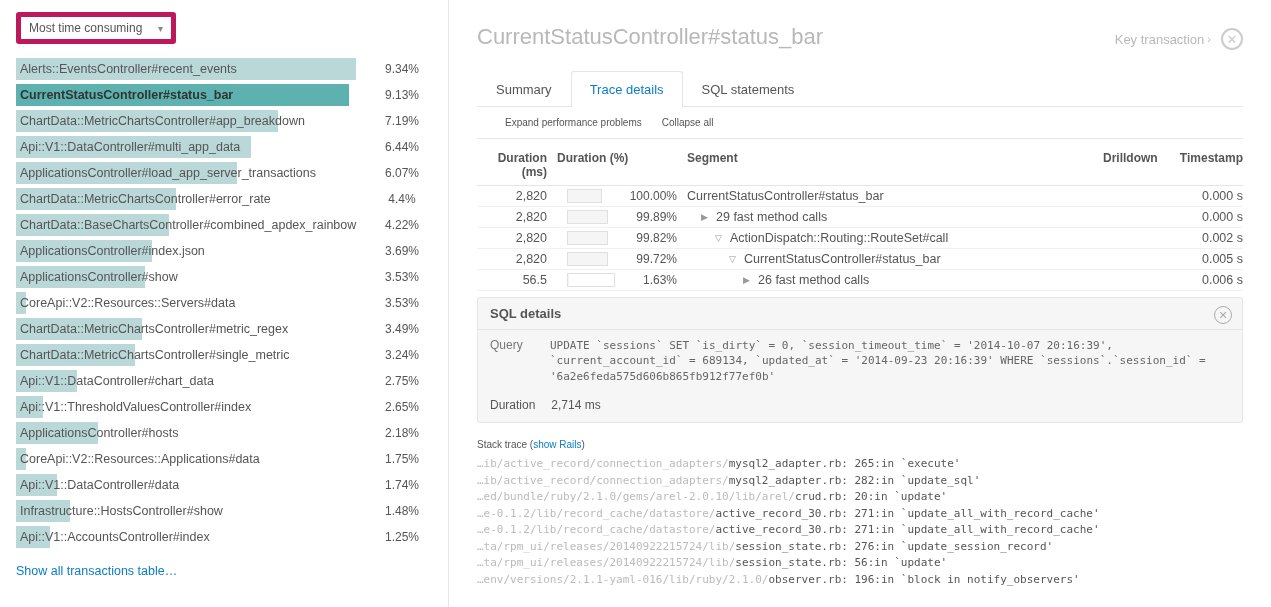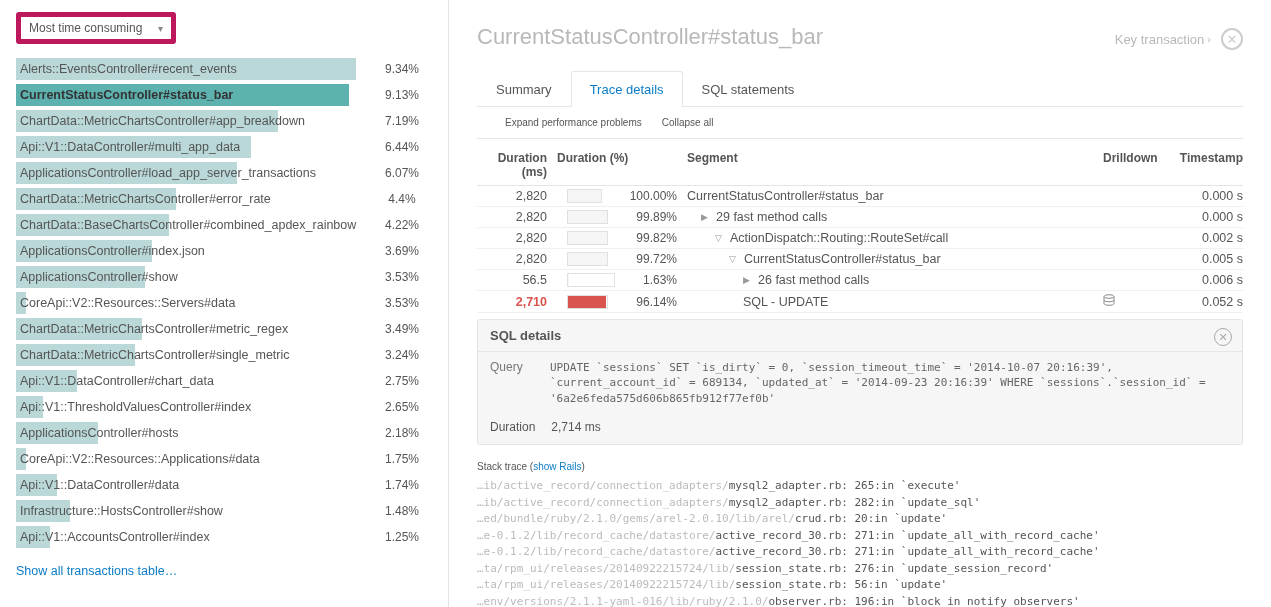--- a/index.html
+++ b/index.html
@@ -326,42 +326,20 @@
           </div>
           <div class="col-seg">
             <div class="seg-inner indent-4">
               <span class="tree-toggle">▶</span>
               <span>26 fast method calls</span>
             </div>
           </div>
           <div class="col-drill"></div>
           <div class="col-ts">0.006 s</div>
         </div>
-        <div class="trace-row hot">
-          <div class="col-dur-ms">2,710</div>
-          <div class="col-dur-pct">
-            <div class="col-dur-pct-inner" style="padding-left: 10px;">
-              <span class="pct-bar-wrap">
-                <span class="pct-bar-fill" style="width: 96.1%;"></span>
-              </span>
-              <span class="pct-text">96.14%</span>
-            </div>
-          </div>
-          <div class="col-seg">
-            <div class="seg-inner indent-4">
-              <span>SQL - UPDATE</span>
-            </div>
-          </div>
-          <div class="col-drill"><span class="drill-icon"><svg viewBox="0 0 12 12" width="12" height="12" fill="none" stroke-width="1">
-                <ellipse cx="6" cy="2.5" rx="5" ry="1.8"></ellipse>
-                <path d="M1 2.5v7c0 1 2.2 1.8 5 1.8s5-.8 5-1.8v-7"></path>
-                <path d="M1 6c0 1 2.2 1.8 5 1.8s5-.8 5-1.8"></path>
-              </svg></span></div>
-          <div class="col-ts">0.052 s</div>
-        </div>
       </div>
   </div>
   <div class="sql-details">
     <div class="sql-details-head">SQL details</div>
     <span class="sql-close">✕</span>
     <div class="sql-body">
       <span class="lbl">Query</span>
       <span class="sql-query">UPDATE `sessions` SET `is_dirty` = 0, `session_timeout_time` = '2014-10-07 20:16:39', `current_account_id` = 689134, `updated_at` = '2014-09-23 20:16:39' WHERE `sessions`.`session_id` = '6a2e6feda575d606b865fb912f77ef0b'</span>
     </div>
     <div class="sql-dur-row">

